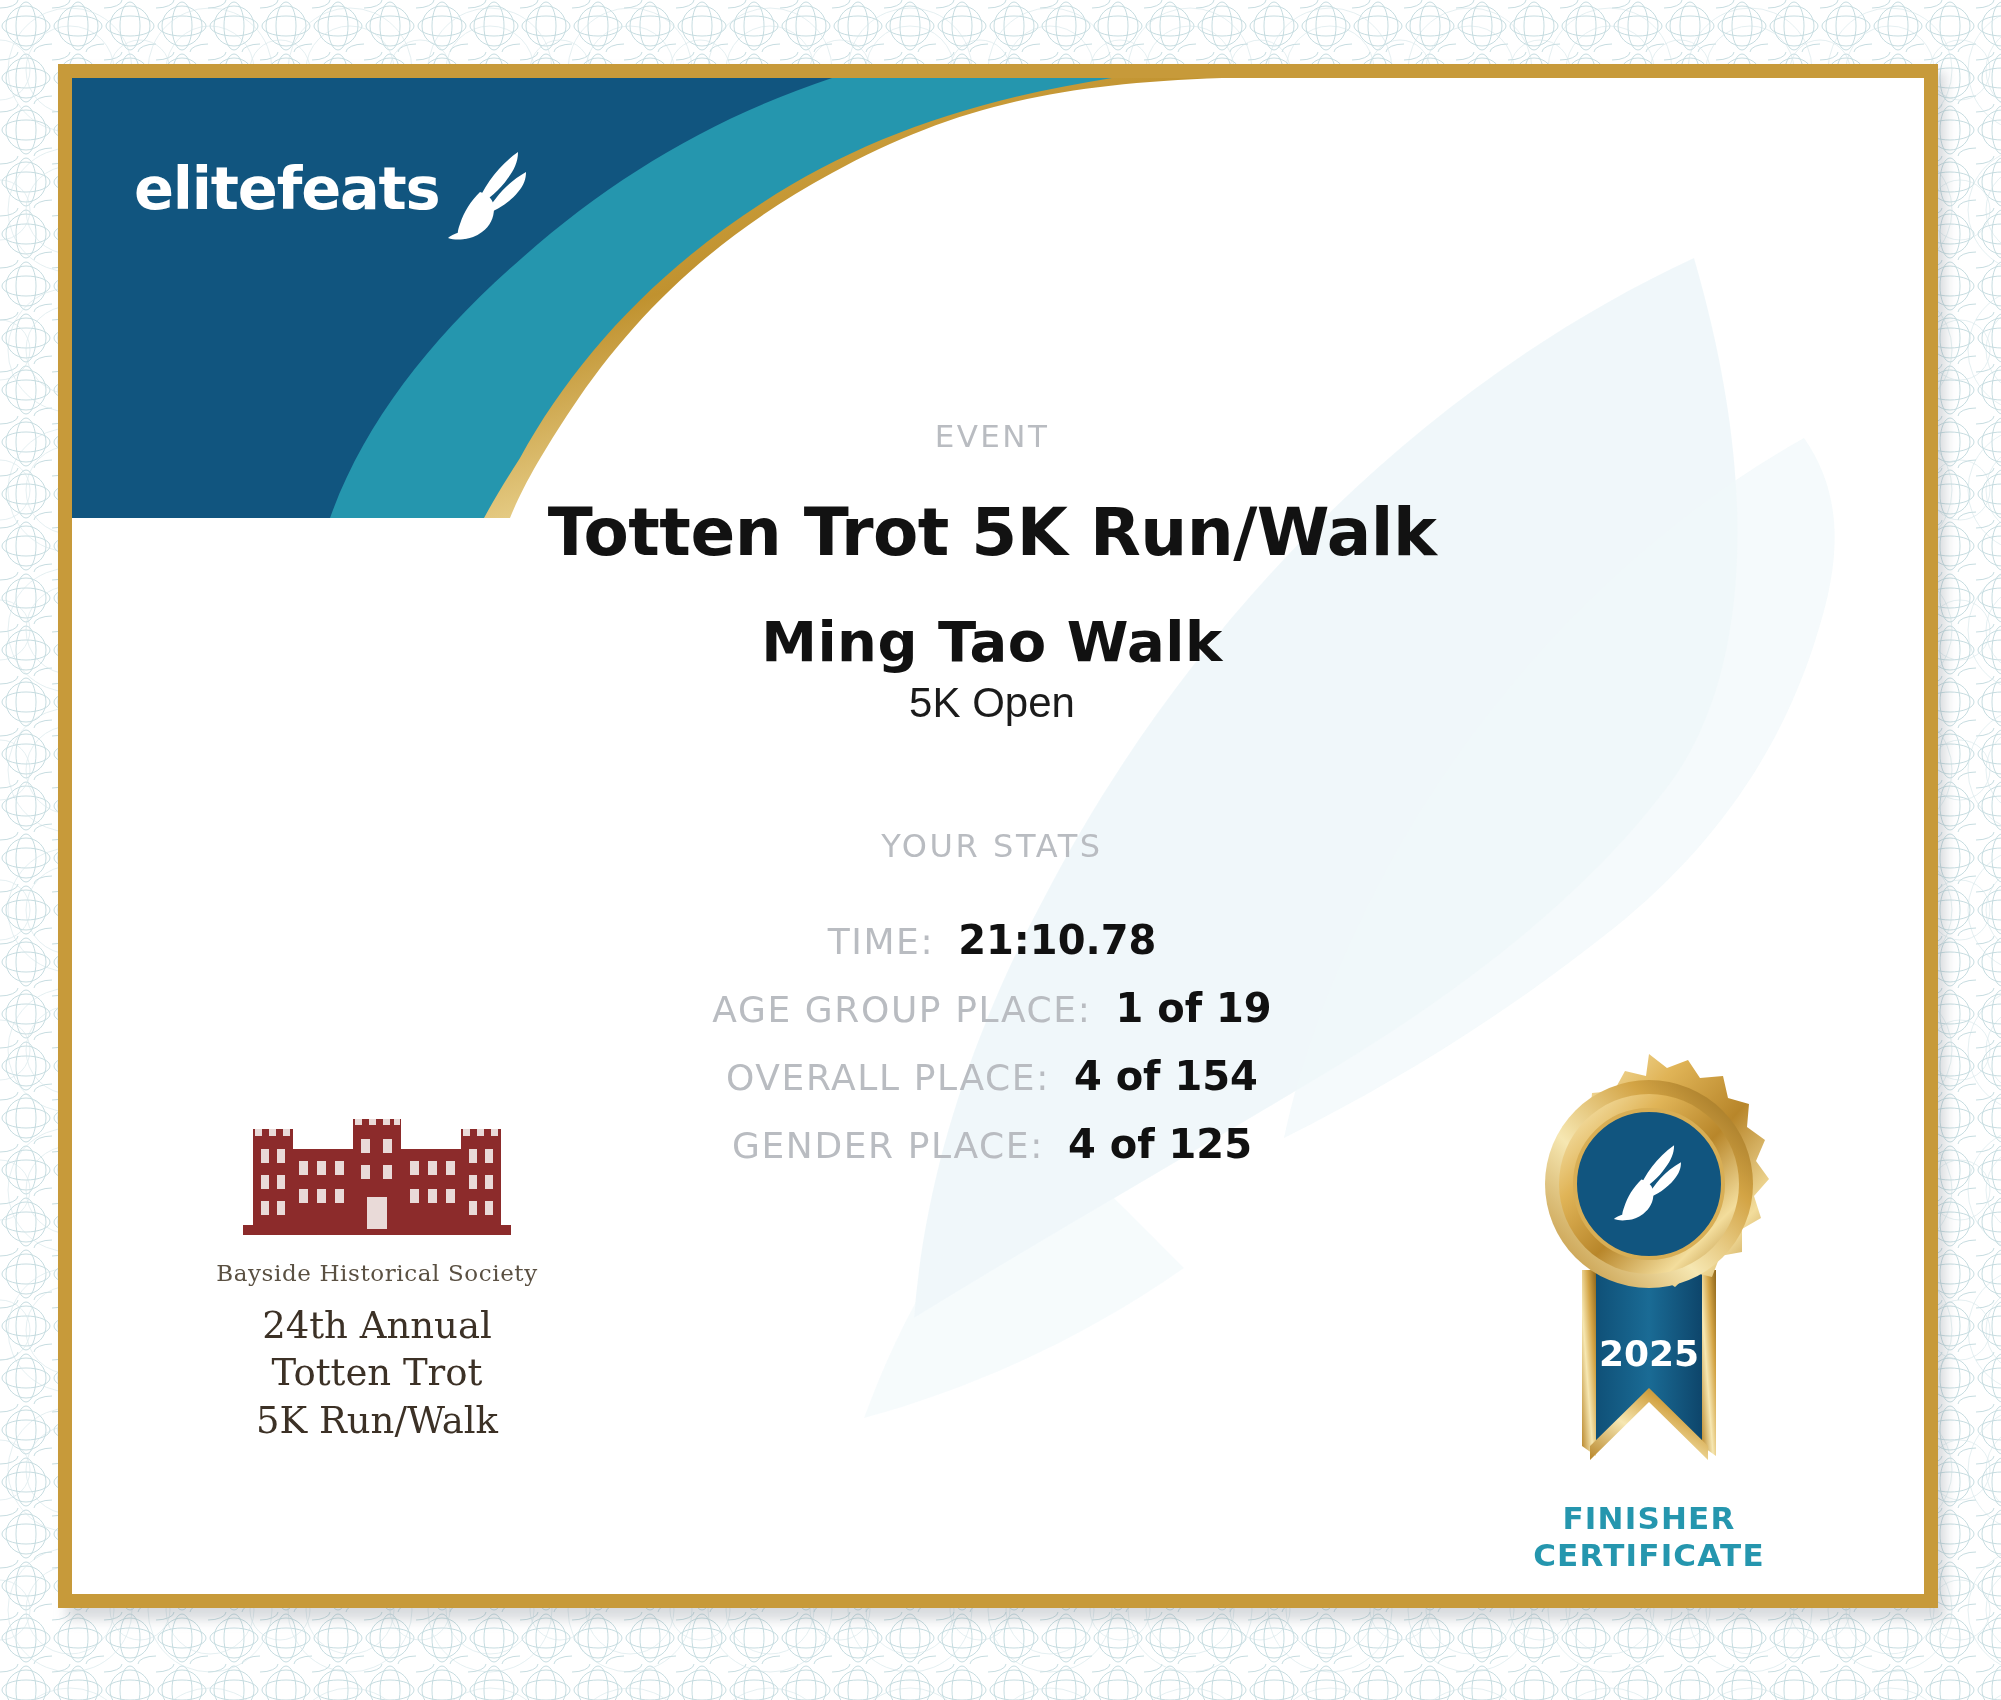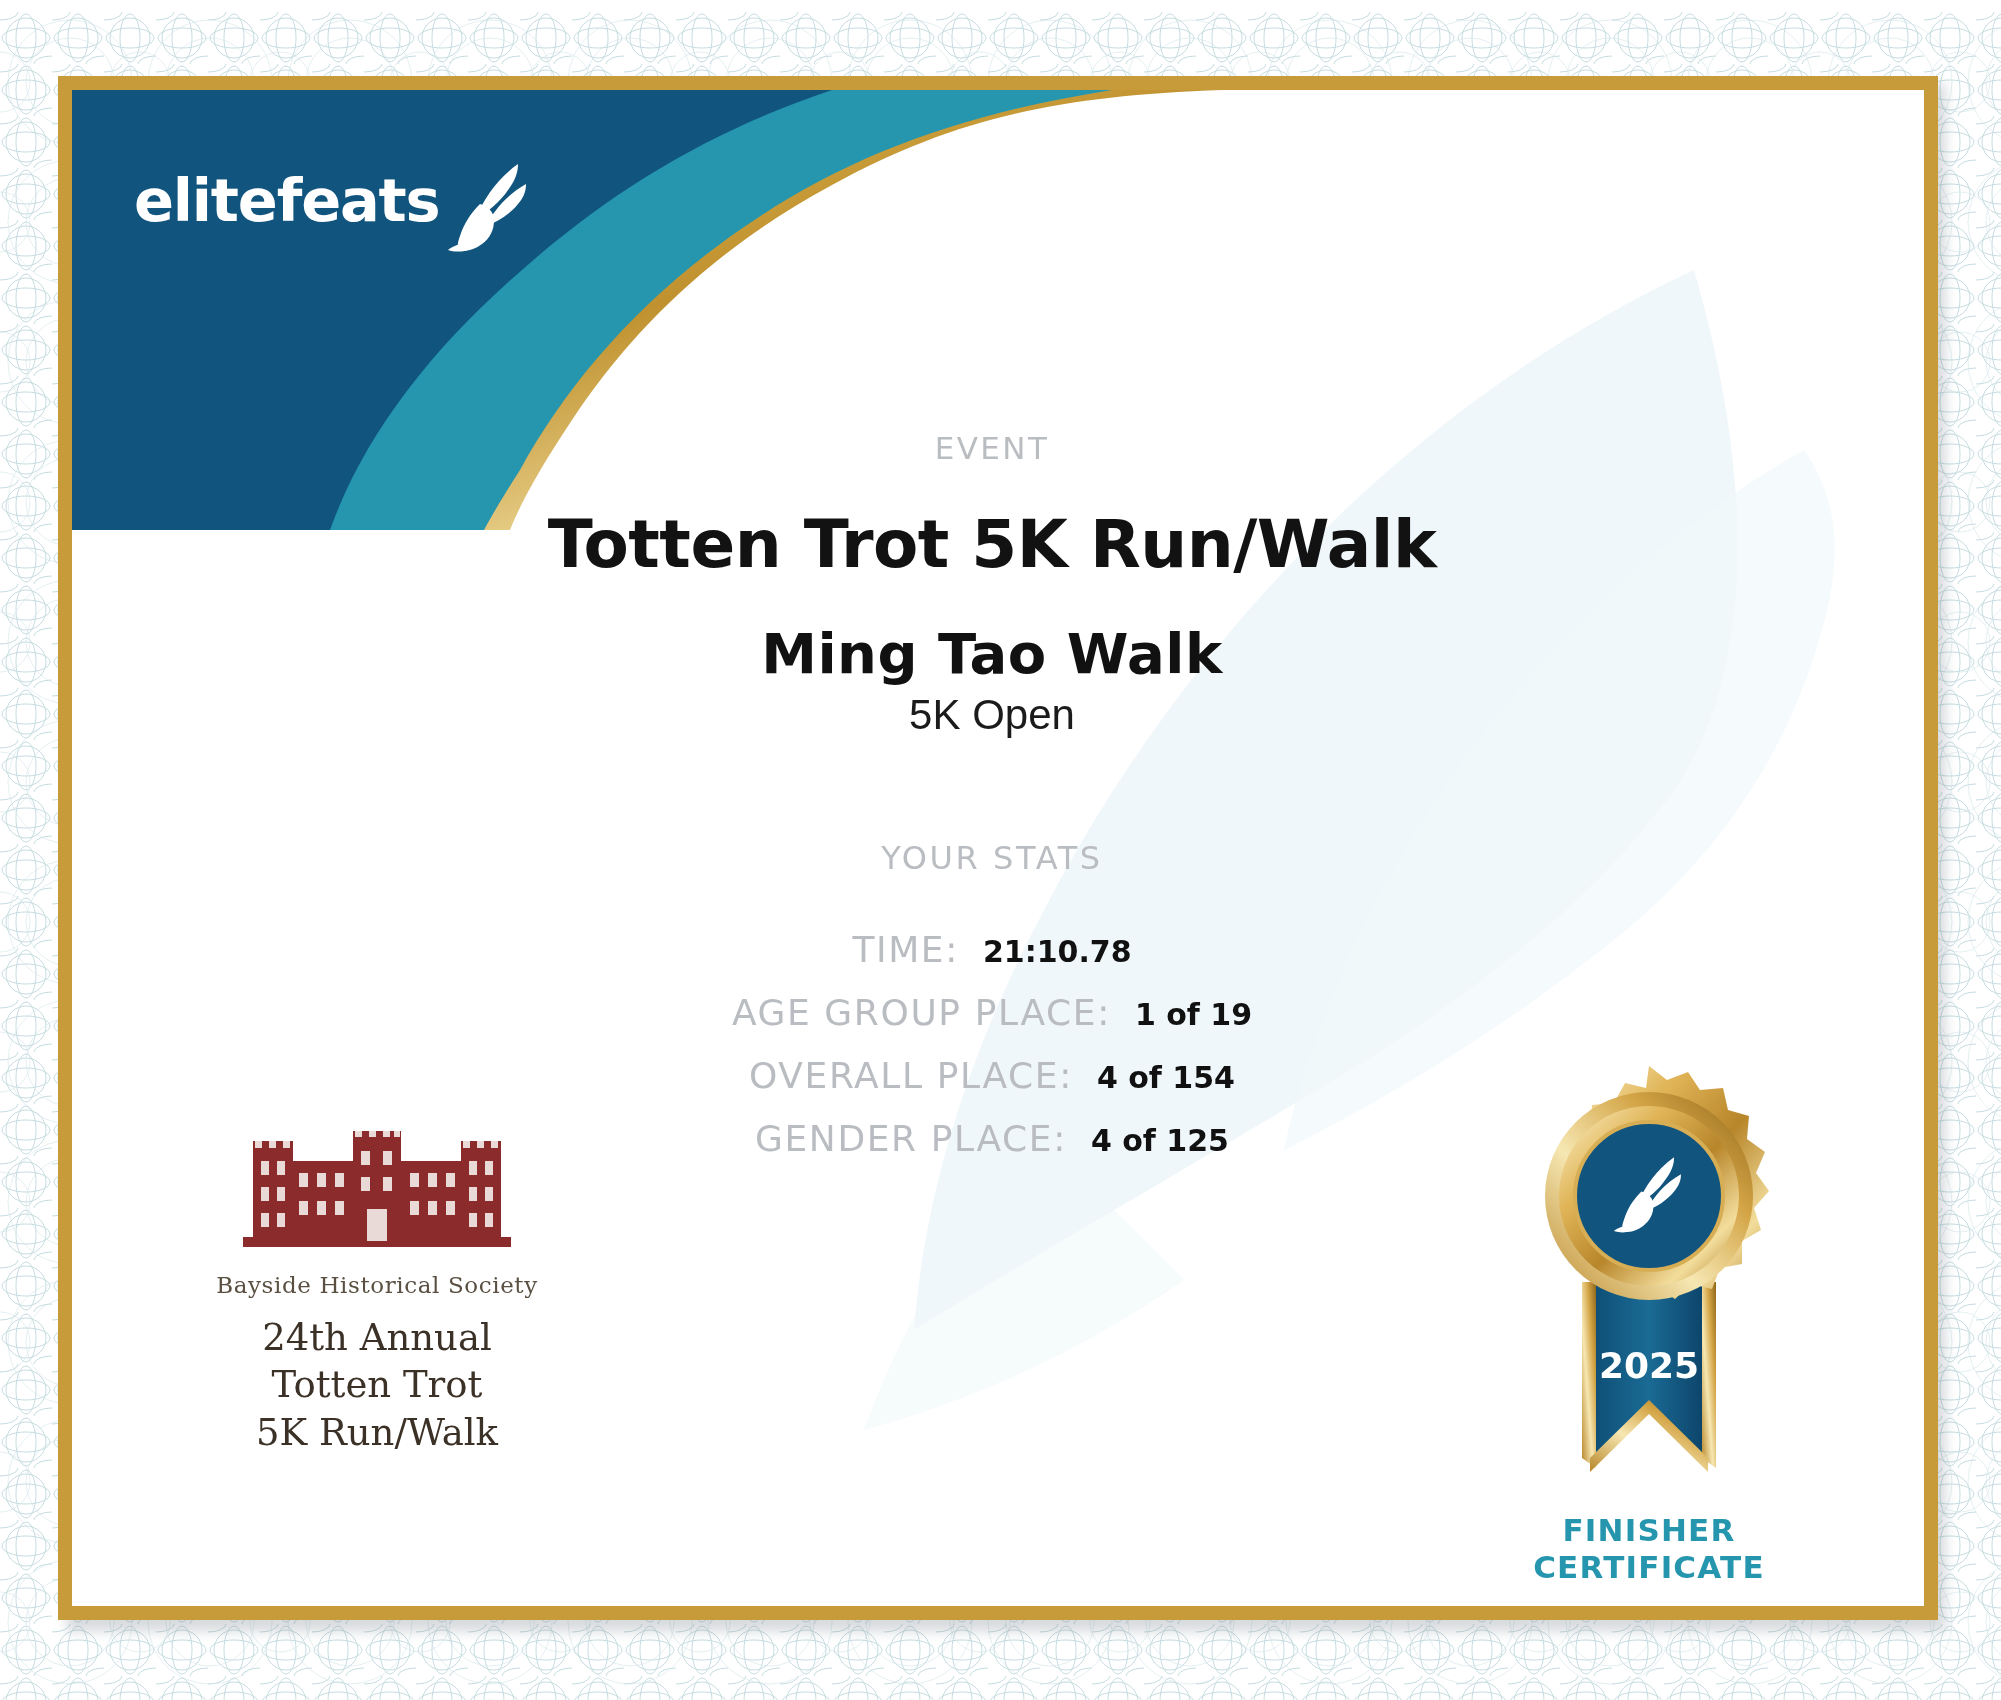--- a/index.html
+++ b/index.html
@@ -10,21 +10,21 @@
   body {
     width: 2001px;
     height: 1700px;
     font-family: "Liberation Sans", sans-serif;
     overflow: hidden;
   }
 
   
   .page {
     position: absolute;
-    left: 0; top: 12px;
+    left: 0; top: 0;
     width: 2001px;
     height: 1401px;
     background: #ffffff;
   }
   .guilloche {
     position: absolute;
     left: 0; top: 0;
     width: 2001px;
     height: 1700px;
   }
@@ -160,21 +160,21 @@
     gap: 24px;
   }
   .stat-key {
     color: #b9bcc1;
     font-size: 36px;
     letter-spacing: 1.6px;
     font-family: "DejaVu Sans", sans-serif;
   }
   .stat-val {
     color: #111111;
-    font-size: 30px;
+    font-size: 40px;
     font-weight: bold;
     font-family: "DejaVu Sans", sans-serif;
   }
 
   
   .event-logo {
     position: absolute;
     left: 110px;
     top: 1035px;
     width: 390px;

